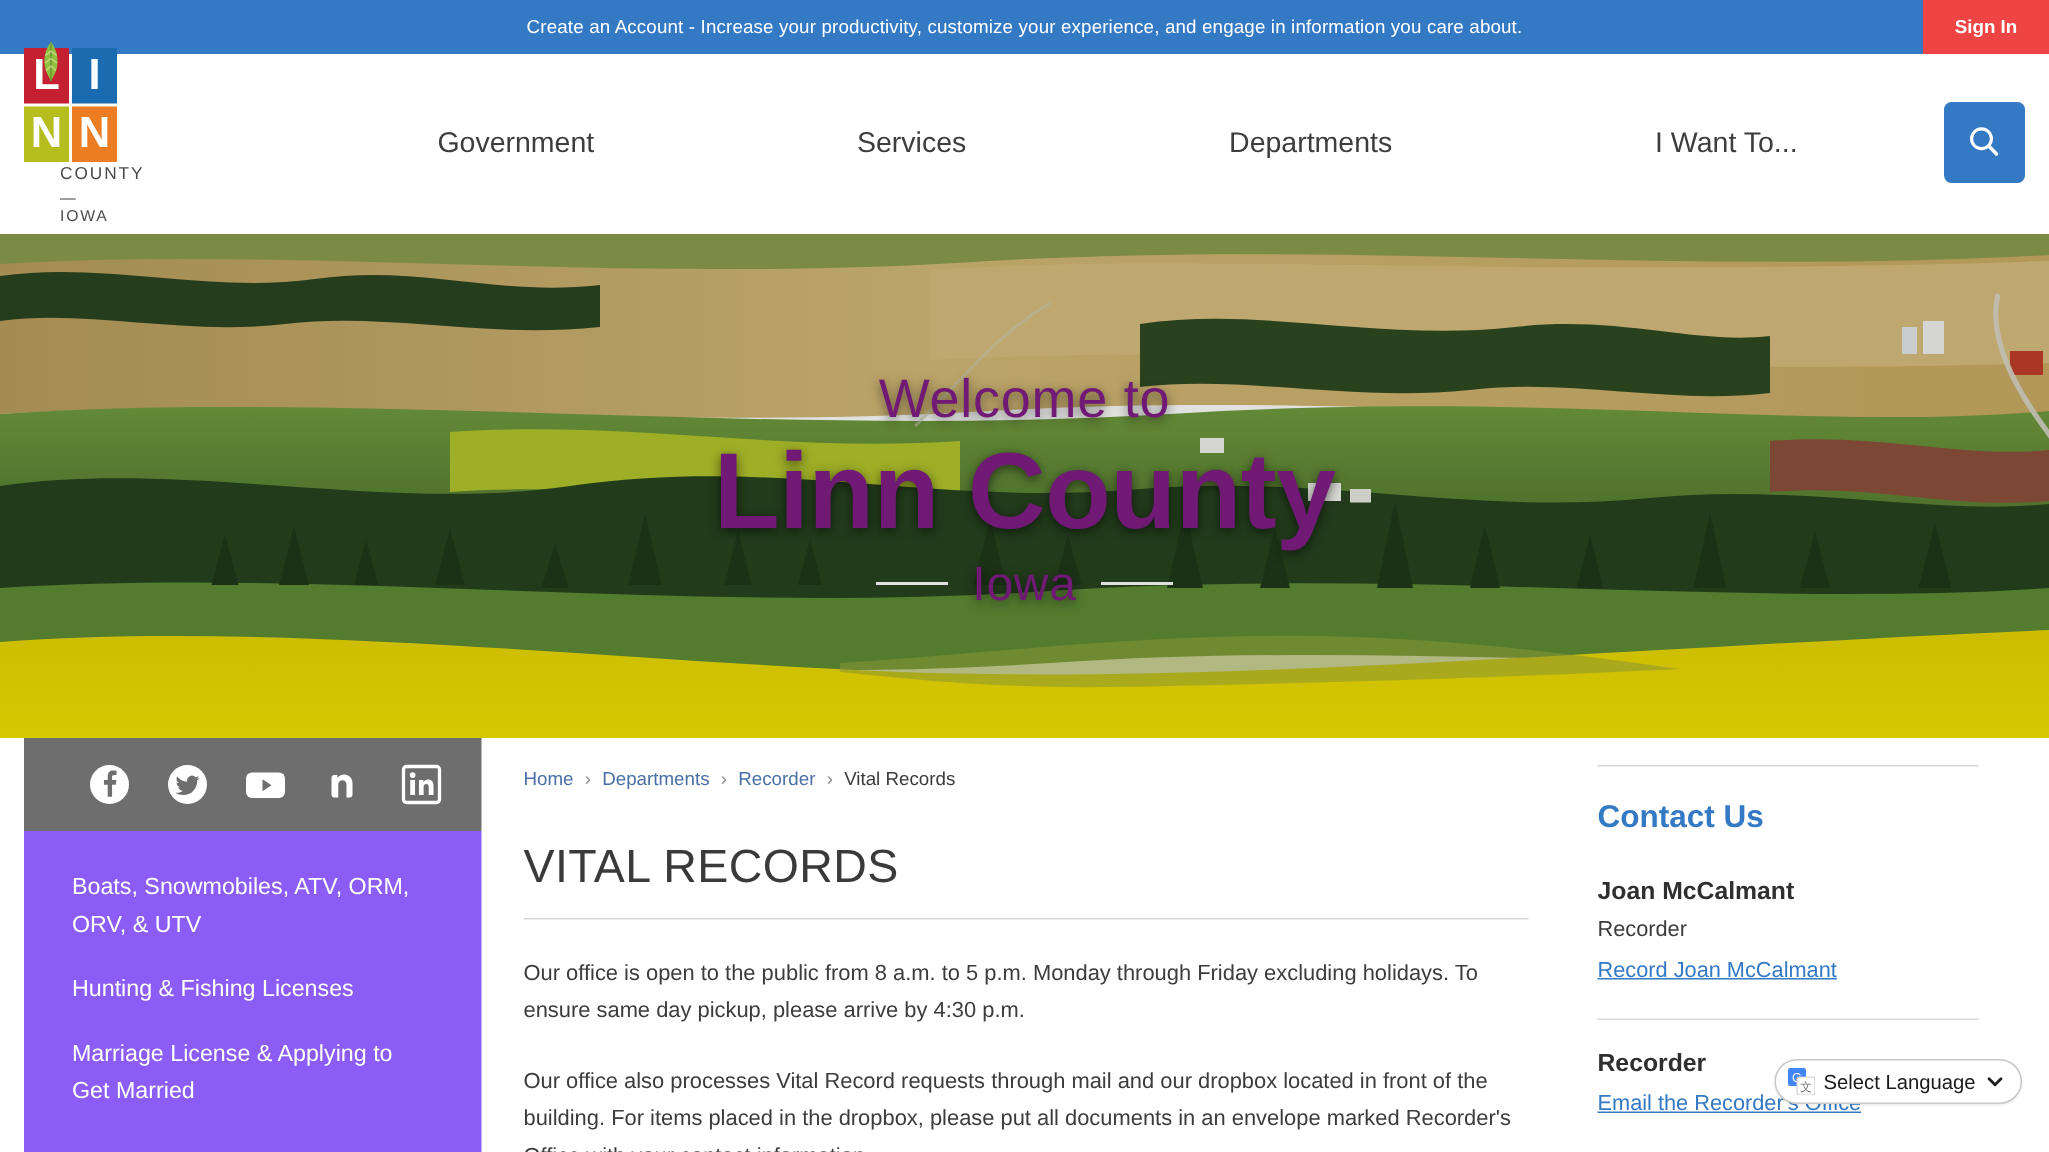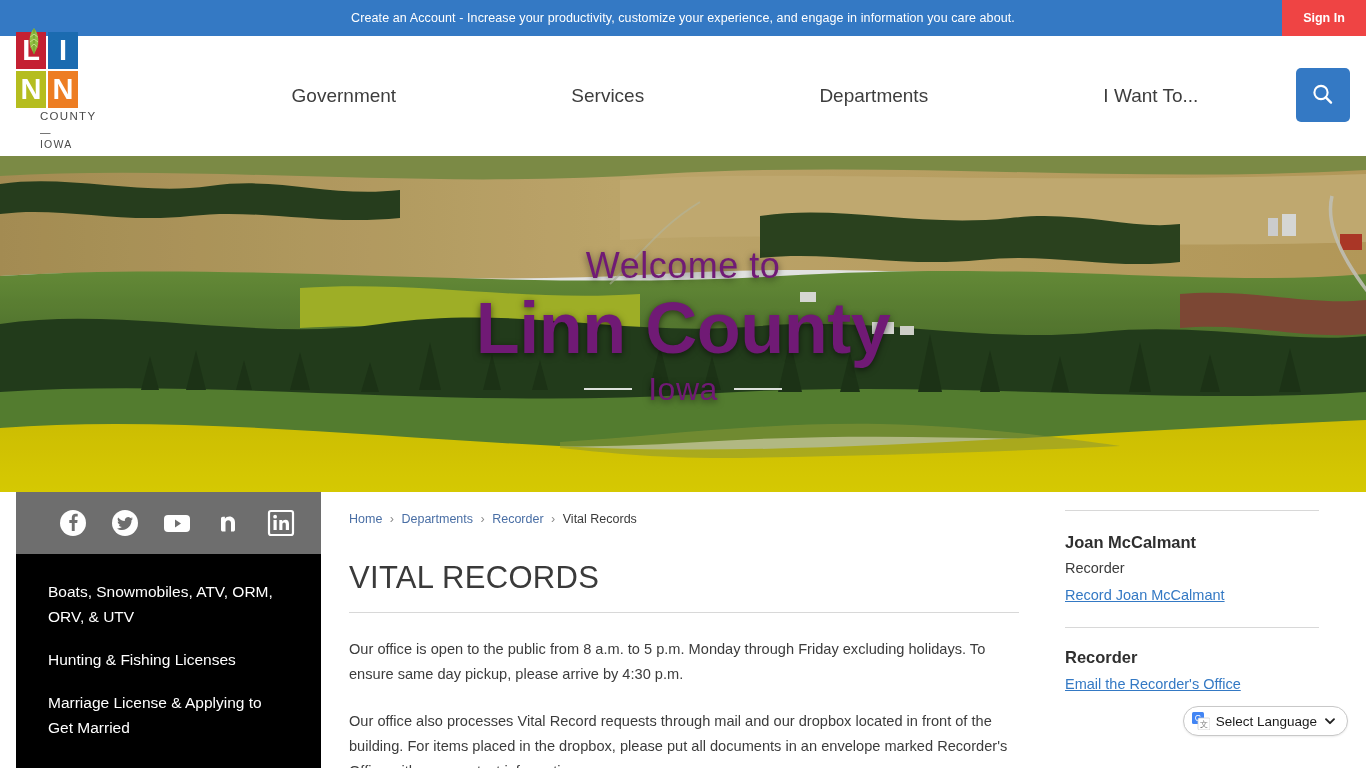--- a/index.html
+++ b/index.html
@@ -199,21 +199,21 @@
   #social-bar {
     height: 62px;
     background: #6e6e6e;
     display: flex;
     align-items: center;
     gap: 22px;
     padding-left: 42px;
   }
   .social-icon { cursor: pointer; display: block; }
   #side-nav {
-    background: #000000;
+    background: #8b5cf6;
     padding: 16px 0 20px 0;
     min-height: 214px;
   }
   .side-link {
     display: block;
     color: #ffffff;
     font-size: 15.5px;
     line-height: 25px;
     text-decoration: none;
     padding: 9px 34px 9px 32px;
@@ -480,20 +480,21 @@
       </div>
 
       <h1 id="page-title">VITAL RECORDS</h1>
 
       <p class="body-par">Our office is open to the public from 8 a.m. to 5 p.m. Monday through Friday excluding holidays. To ensure same day pickup, please arrive by 4:30 p.m.</p>
       <p class="body-par">Our office also processes Vital Record requests through mail and our dropbox located in front of the building. For items placed in the dropbox, please put all documents in an envelope marked Recorder's Office with your contact information.</p>
     </div>
 
     <div id="right-col">
       <div class="rail-rule"></div>
+      <div id="contact-heading">Contact Us</div>
 
       <div>
         <div class="contact-name">Joan McCalmant</div>
         <div class="contact-role">Recorder</div>
         <a class="contact-link">Record Joan McCalmant</a>
       </div>
 
       <div class="rail-rule2"></div>
 
       <div>

